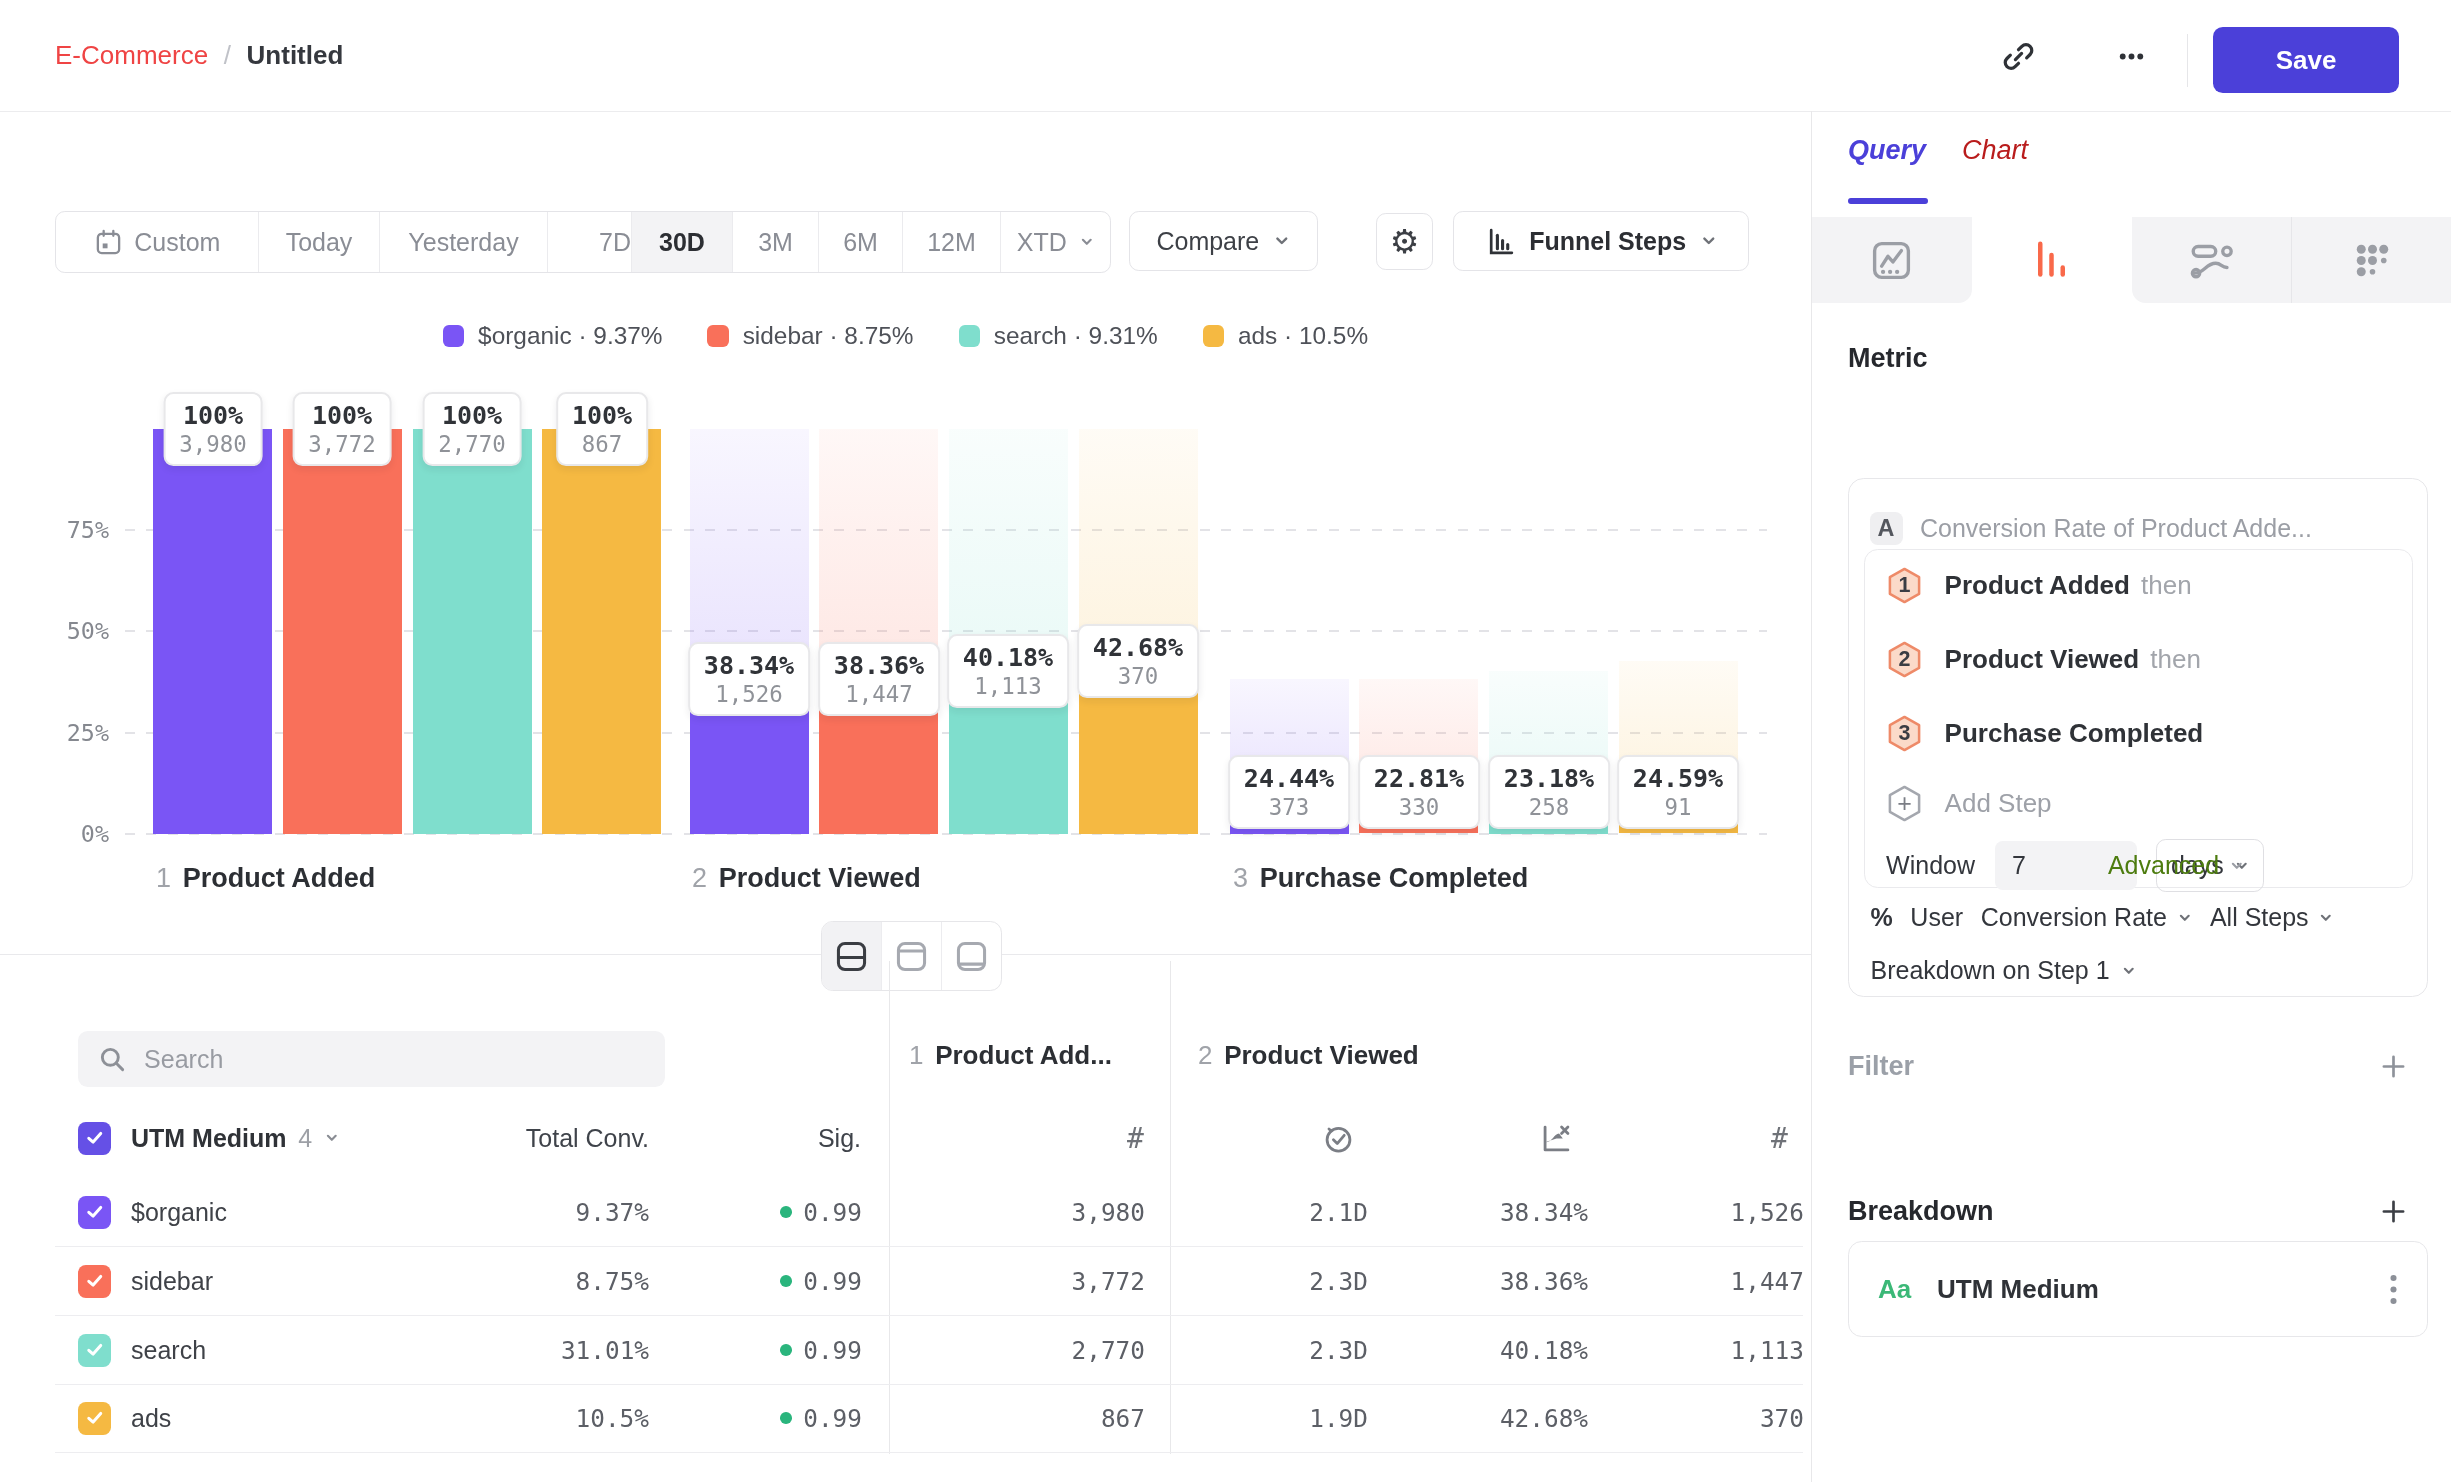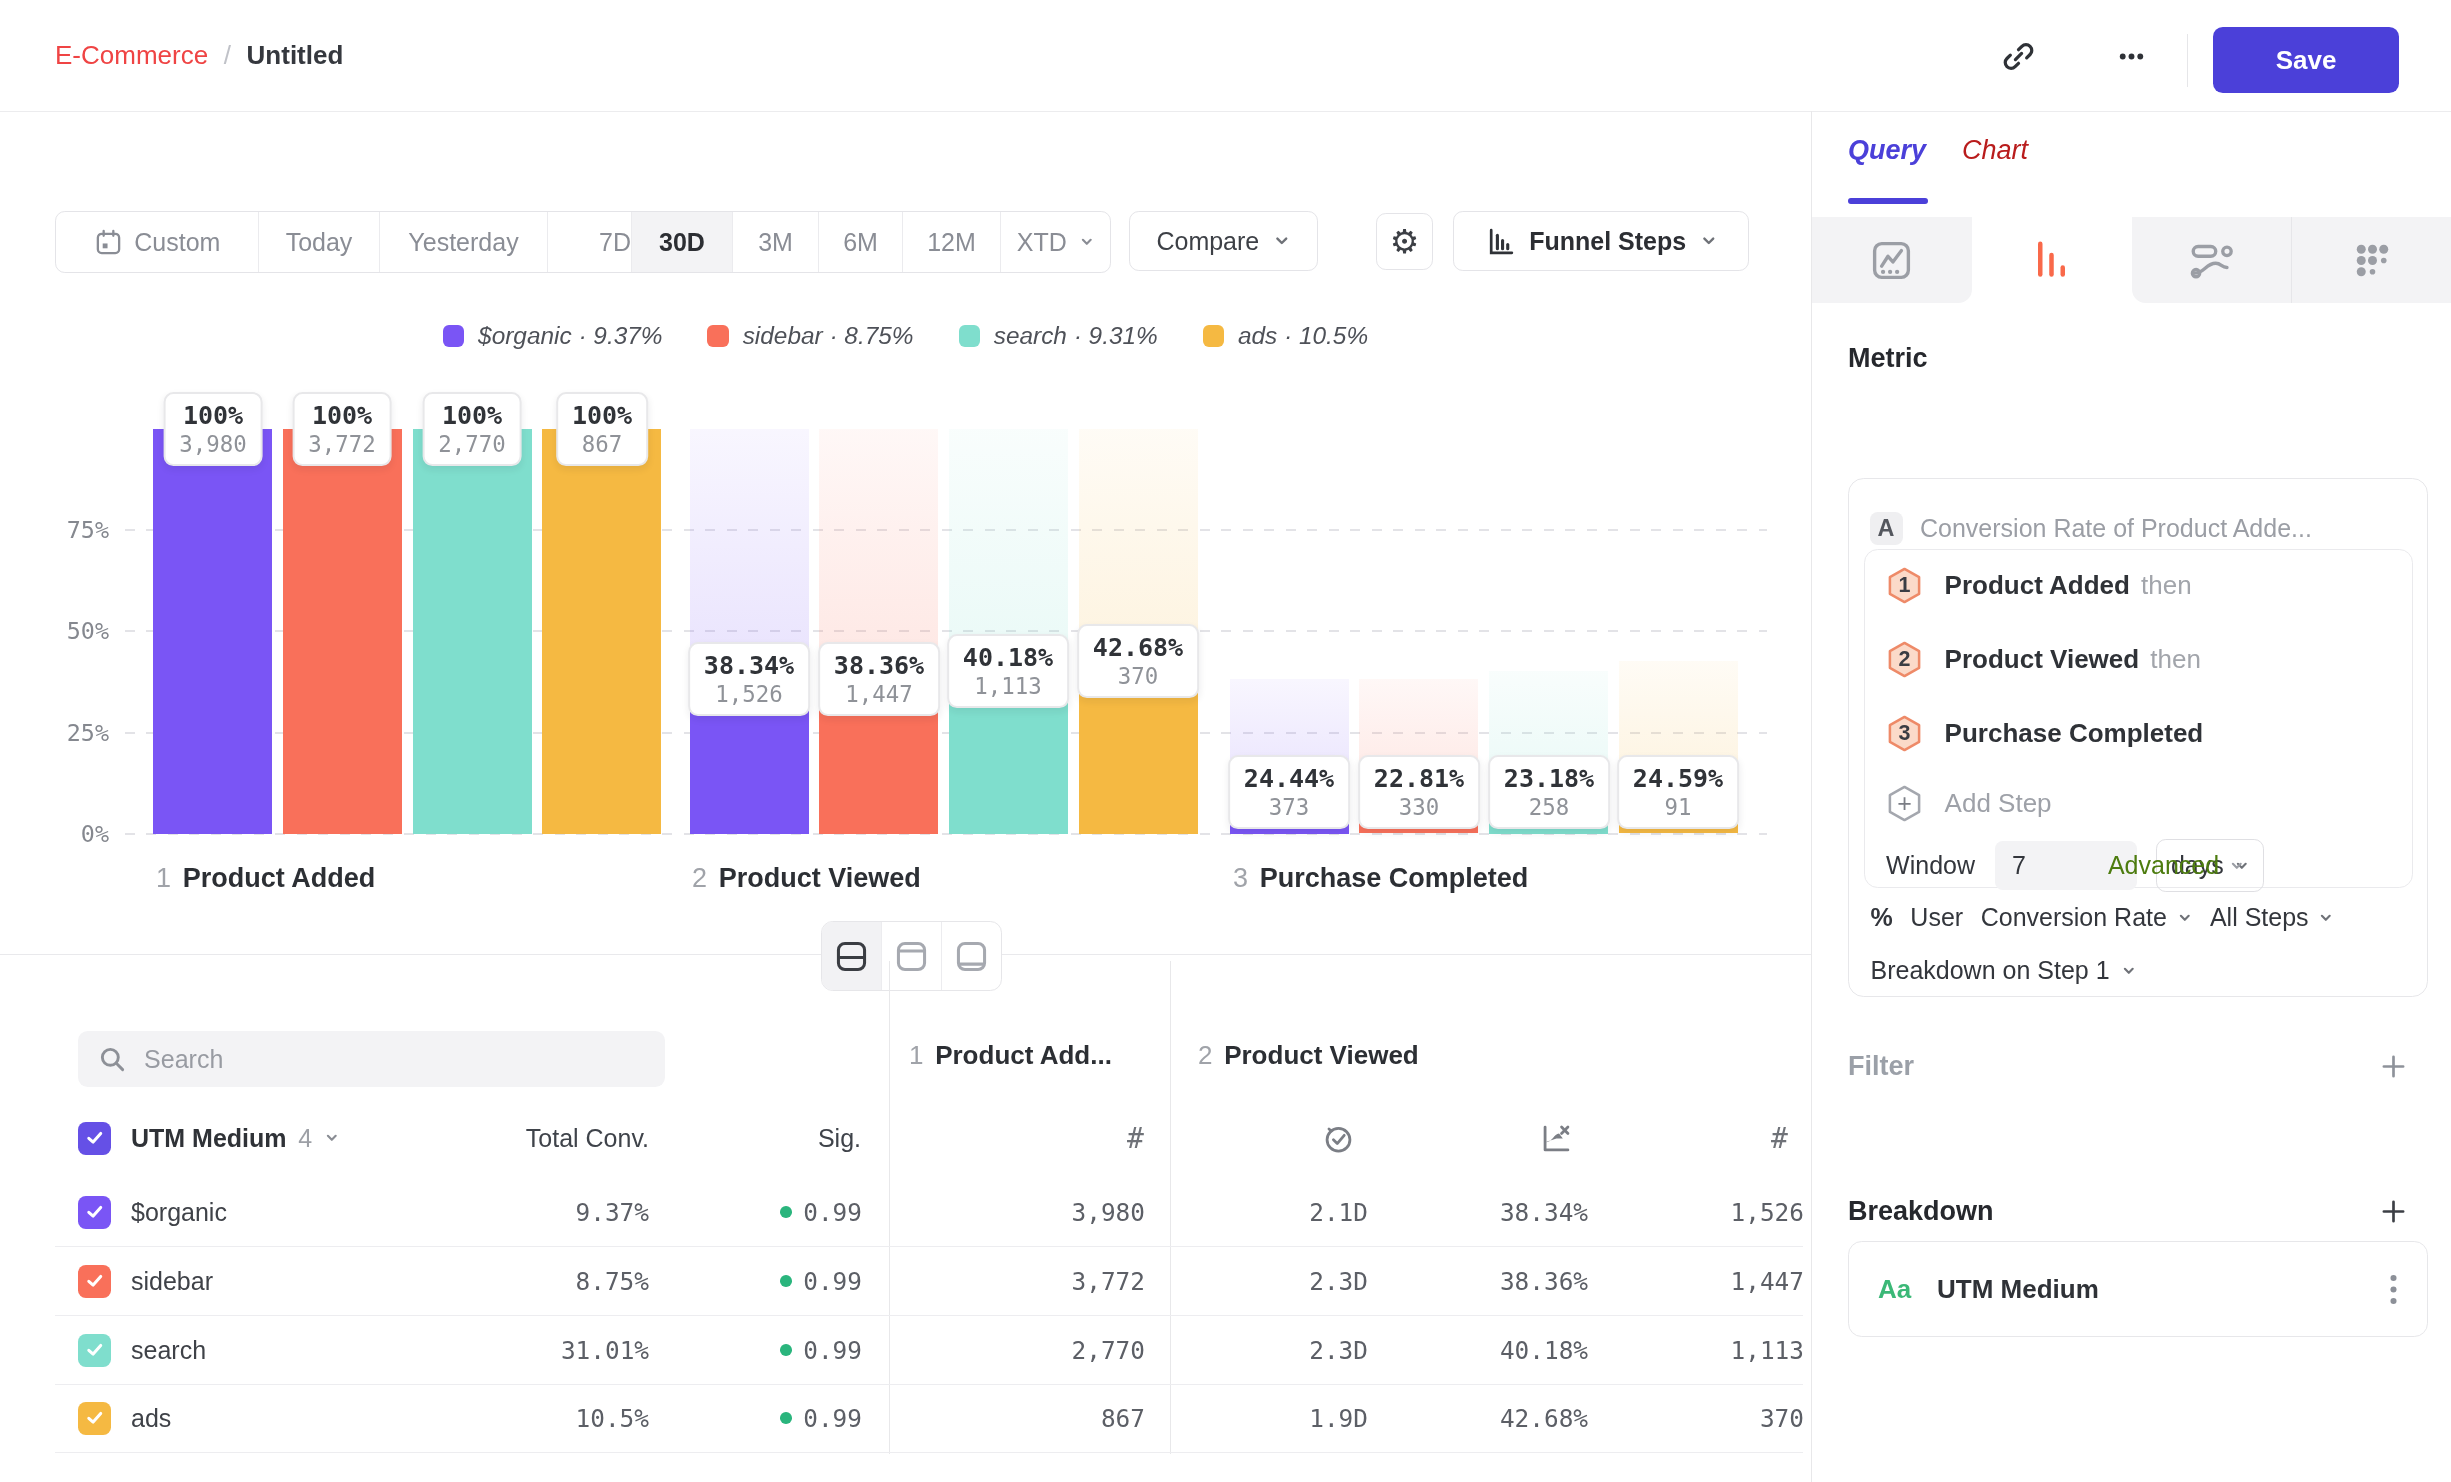--- a/index.html
+++ b/index.html
@@ -22,21 +22,21 @@
 
   
   .segmented{position:absolute;left:55px;top:211px;height:60px;display:flex;border:1px solid #e4e4e8;border-radius:9.8px;overflow:hidden;background:#fff;}
   .seg{display:flex;align-items:center;justify-content:center;gap:11.7px;font-size:25px;color:#8a8d95;border-right:1px solid #ebebee;cursor:pointer;box-sizing:border-box;}
   .seg:last-child{border-right:none;}
   .seg.sel{background:#f3f3f5;color:#2c2e33;font-weight:bold;}
   .tool-btn{position:absolute;top:211px;height:60px;border:1px solid #e4e4e8;border-radius:9.8px;background:#fff;
             display:flex;align-items:center;justify-content:center;gap:13.7px;font-size:25px;color:#3d4046;cursor:pointer;box-sizing:border-box;}
 
   
-  .legend{position:absolute;left:0;top:322px;width:1811px;display:flex;justify-content:center;gap:45px;align-items:center;font-style:italic;}
+  .legend{position:absolute;left:0;top:322px;width:1811px;display:flex;justify-content:center;gap:45px;align-items:center;}
   .legend-item{display:flex;align-items:center;gap:13.7px;font-size:24.4px;color:#4e5158;cursor:pointer;}
   .swatch{width:21.5px;height:21.5px;border-radius:5.9px;}
 
   
   #chart{position:absolute;left:0;top:0;width:1811px;height:956px;}
   .gridline{position:absolute;left:125px;width:1642px;height:2px;
             background:repeating-linear-gradient(90deg,#e3e3e7 0 9.8px,transparent 9.8px 21.5px);}
   .tick-label{position:absolute;left:35px;width:74px;text-align:right;font-size:23.4px;color:#85888f;transform:translateY(-50%);}
   .ghost{position:absolute;width:119px;}
   .bar{position:absolute;width:119px;cursor:pointer;}

